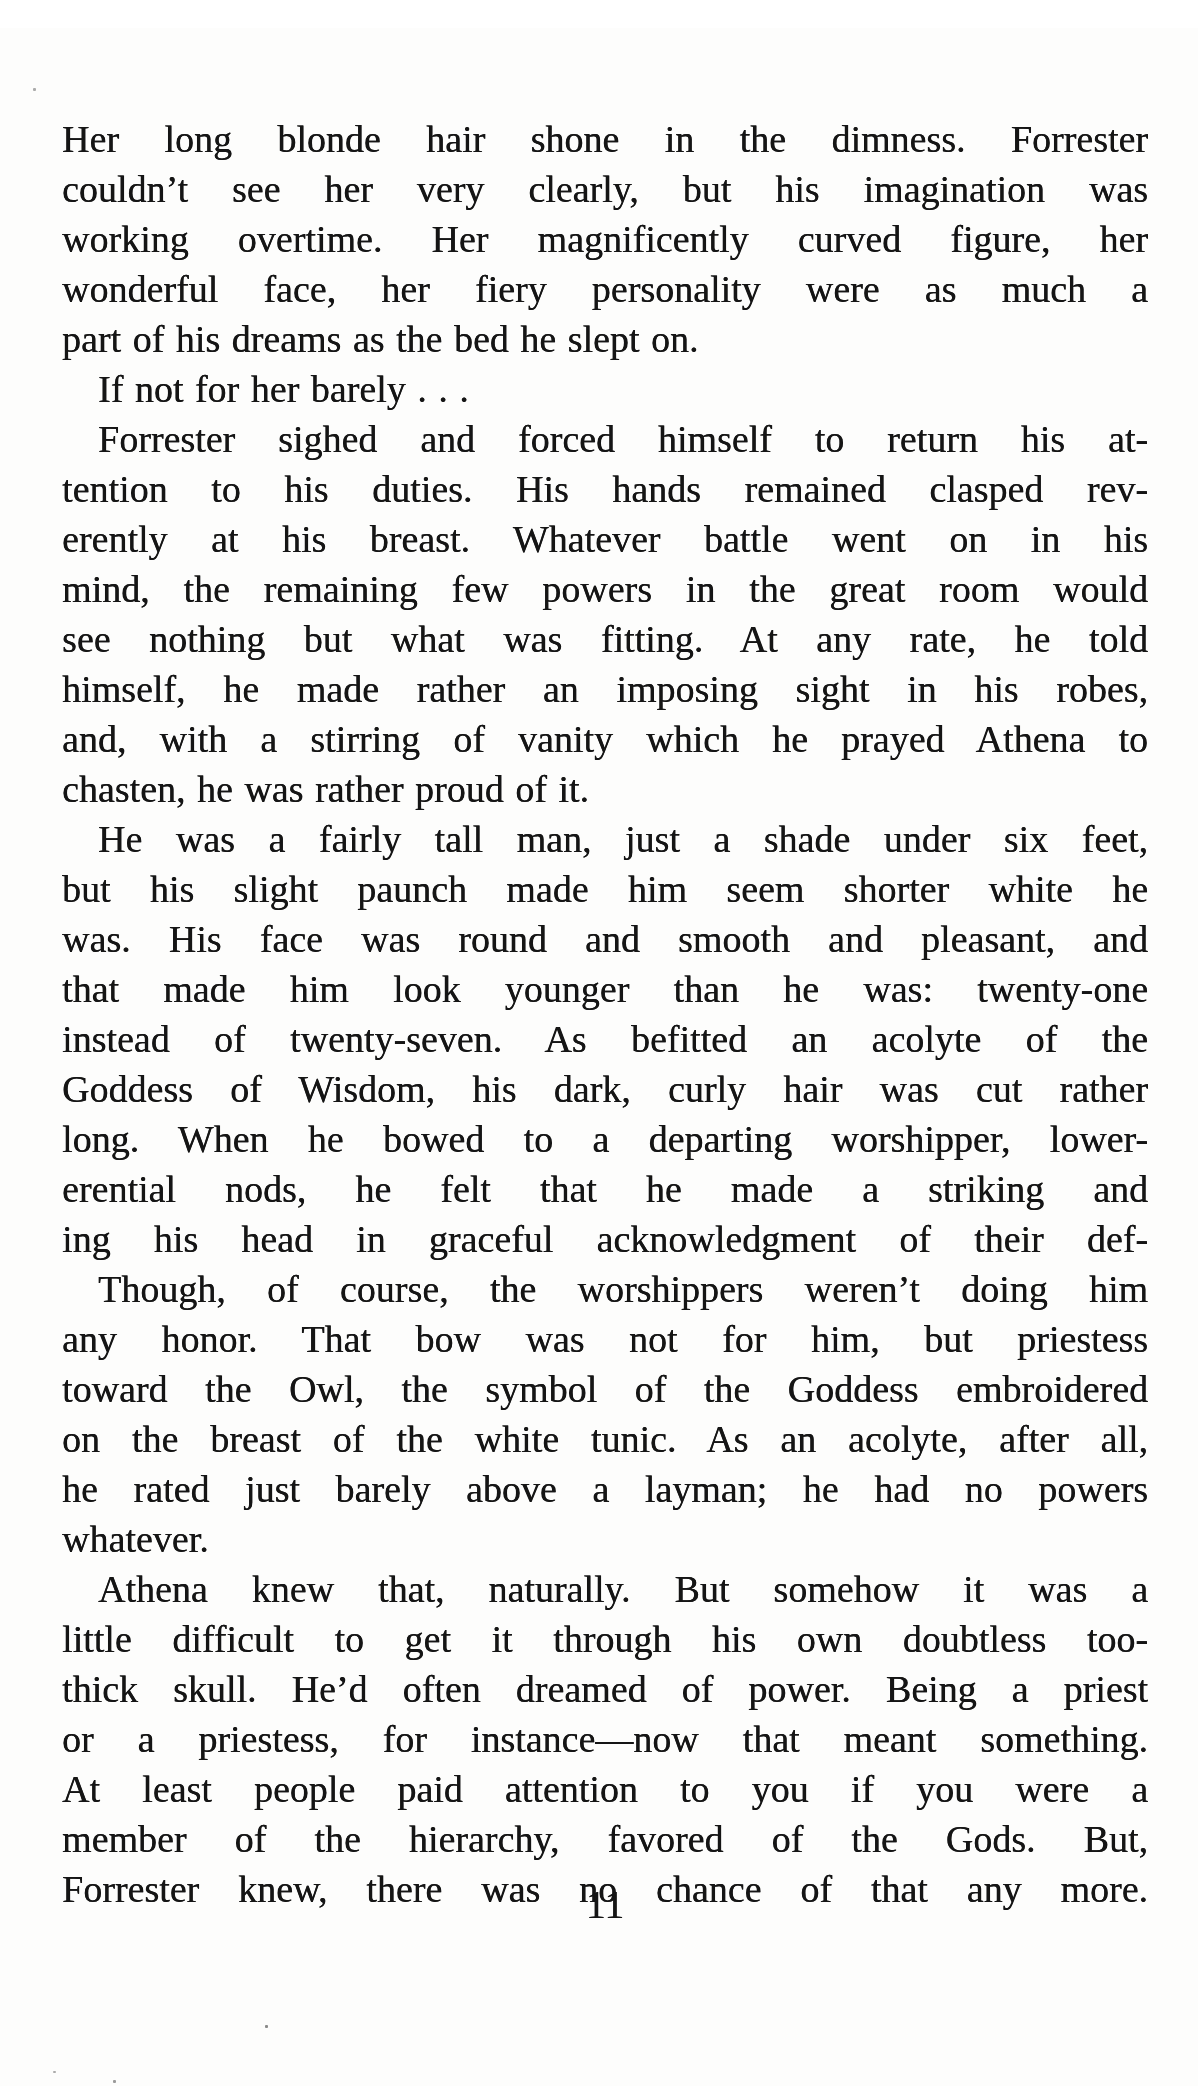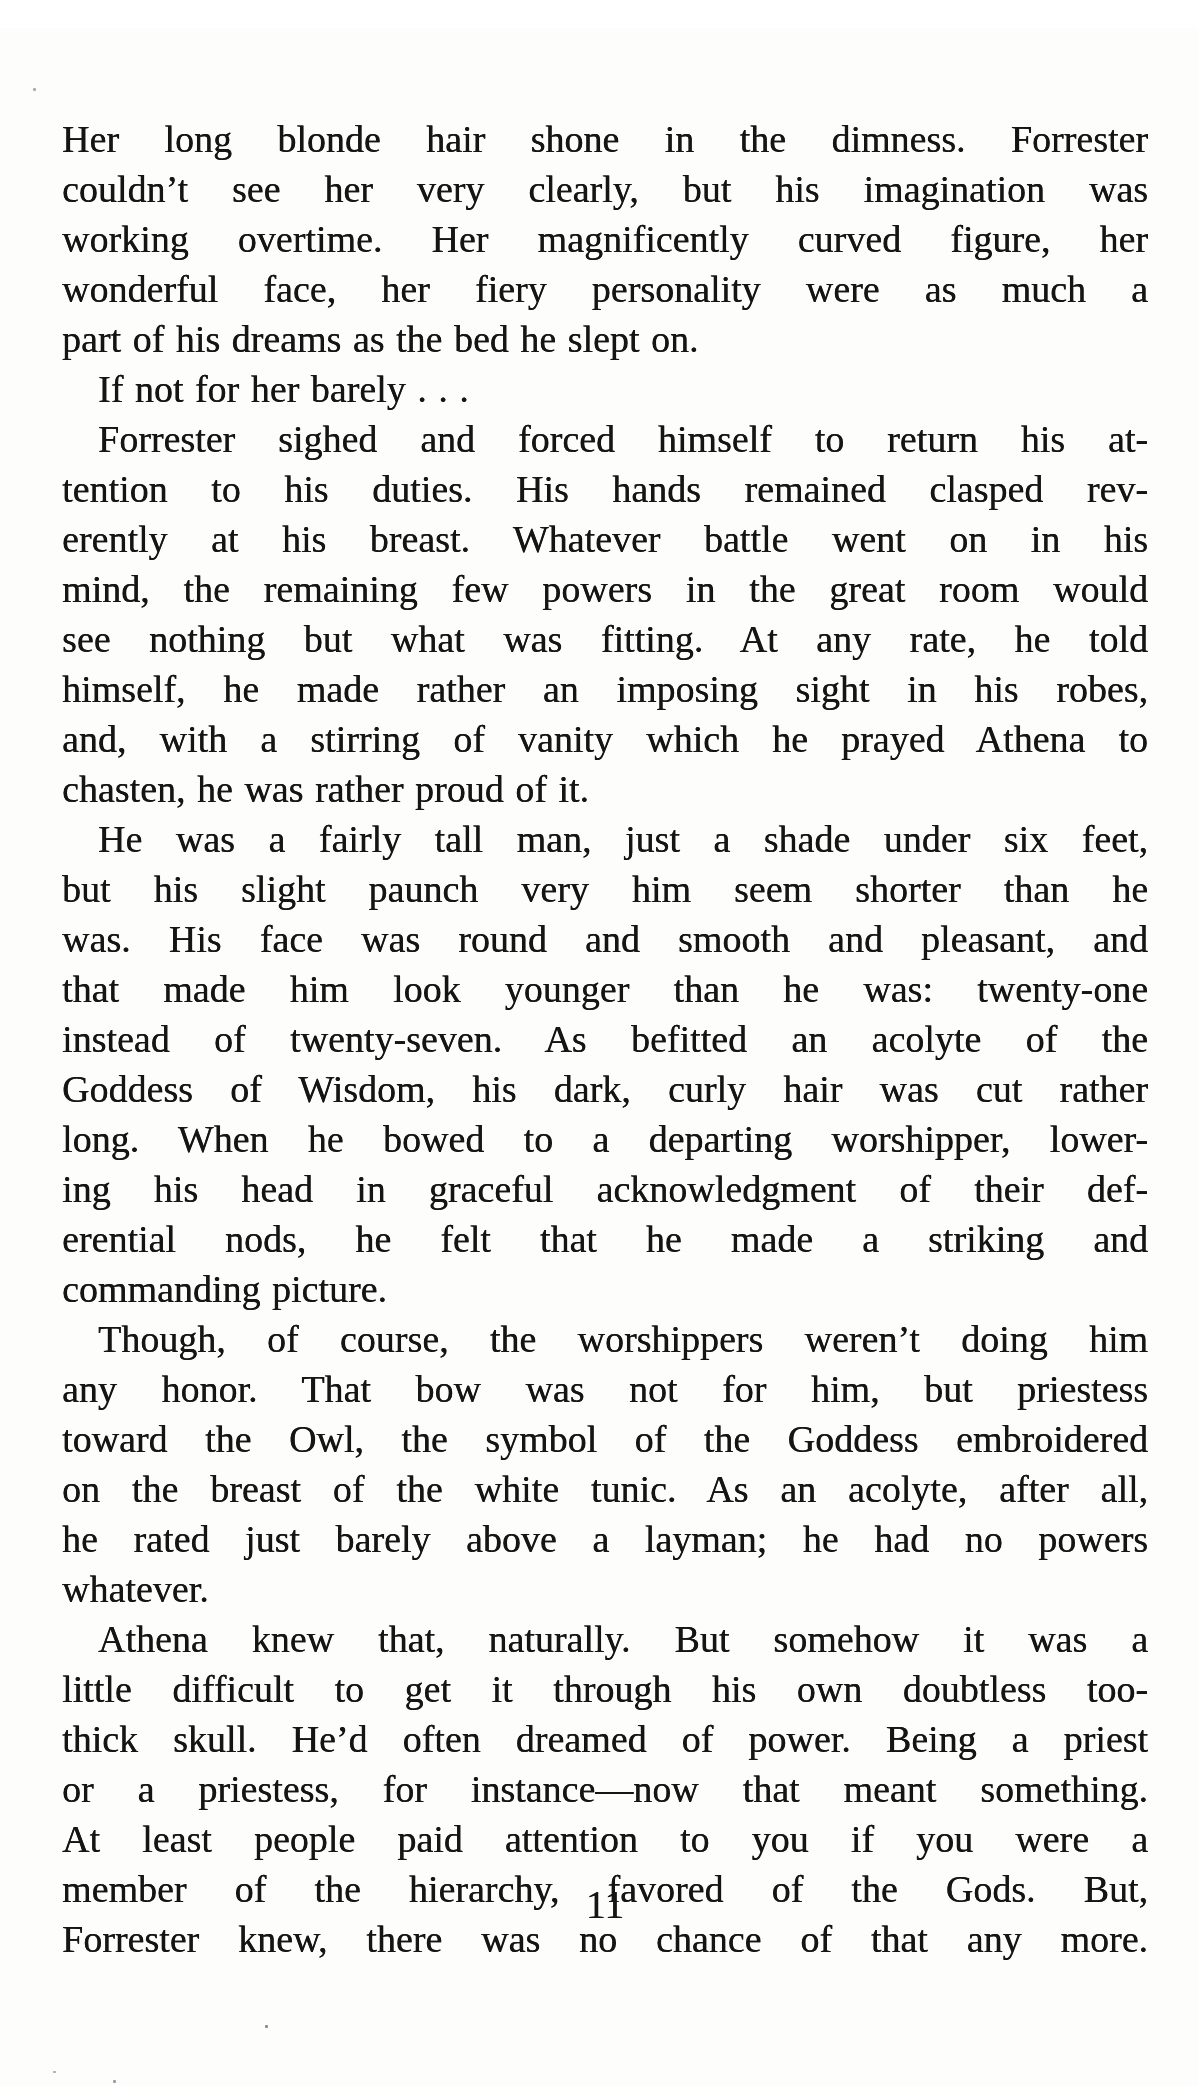--- a/index.html
+++ b/index.html
@@ -77,29 +77,28 @@
       <div class="line last indent">If not for her barely . . .</div>
       <div class="line indent">Forrester sighed and forced himself to return his at-</div>
       <div class="line">tention to his duties. His hands remained clasped rev-</div>
       <div class="line">erently at his breast. Whatever battle went on in his</div>
       <div class="line">mind, the remaining few powers in the great room would</div>
       <div class="line">see nothing but what was fitting. At any rate, he told</div>
       <div class="line">himself, he made rather an imposing sight in his robes,</div>
       <div class="line">and, with a stirring of vanity which he prayed Athena to</div>
       <div class="line last">chasten, he was rather proud of it.</div>
       <div class="line indent">He was a fairly tall man, just a shade under six feet,</div>
-      <div class="line">but his slight paunch very him seem shorter than he</div>
+      <div class="line">but his slight paunch made him seem shorter white he</div>
       <div class="line">was. His face was round and smooth and pleasant, and</div>
       <div class="line">that made him look younger than he was: twenty-one</div>
       <div class="line">instead of twenty-seven. As befitted an acolyte of the</div>
       <div class="line">Goddess of Wisdom, his dark, curly hair was cut rather</div>
       <div class="line">long. When he bowed to a departing worshipper, lower-</div>
+      <div class="line">erential nods, he felt that he made a striking and</div>
       <div class="line">ing his head in graceful acknowledgment of their def-</div>
-      <div class="line">erential nods, he felt that he made a striking and</div>
-      <div class="line last">commanding picture.</div>
       <div class="line indent">Though, of course, the worshippers weren’t doing him</div>
       <div class="line">any honor. That bow was not for him, but priestess</div>
       <div class="line">toward the Owl, the symbol of the Goddess embroidered</div>
       <div class="line">on the breast of the white tunic. As an acolyte, after all,</div>
       <div class="line">he rated just barely above a layman; he had no powers</div>
       <div class="line last">whatever.</div>
       <div class="line indent">Athena knew that, naturally. But somehow it was a</div>
       <div class="line">little difficult to get it through his own doubtless too-</div>
       <div class="line">thick skull. He’d often dreamed of power. Being a priest</div>
       <div class="line">or a priestess, for instance—now that meant something.</div>

